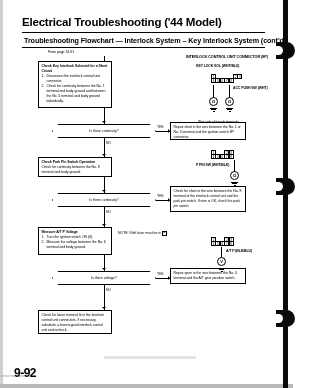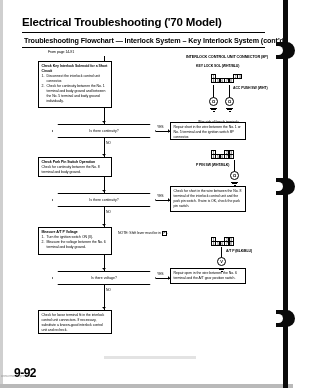--- a/index.html
+++ b/index.html
@@ -283,21 +283,21 @@
     background: #e3e3e3;
   }
 </style>
 </head>
 <body>
 
 <div id="page">
 
   <div class="page-left-edge"></div>
 
-  <div class="doc-title">Electrical Troubleshooting ('70 Model)</div>
+  <div class="doc-title">Electrical Troubleshooting ('44 Model)</div>
   <div class="rule"></div>
   <div class="subtitle">Troubleshooting Flowchart — Interlock System – Key Interlock System (cont'd)</div>
   <div class="rule2"></div>
 
   <div class="from-page">From page 14-91</div>
 
   <div class="vline" style="left:104px; top:56px; height:5px;"></div>
 
   <div class="box" style="left:38px; top:61px; width:74px; height:47px;">
     <span class="lead">Check Key Interlock Solenoid for a Short Circuit</span>

